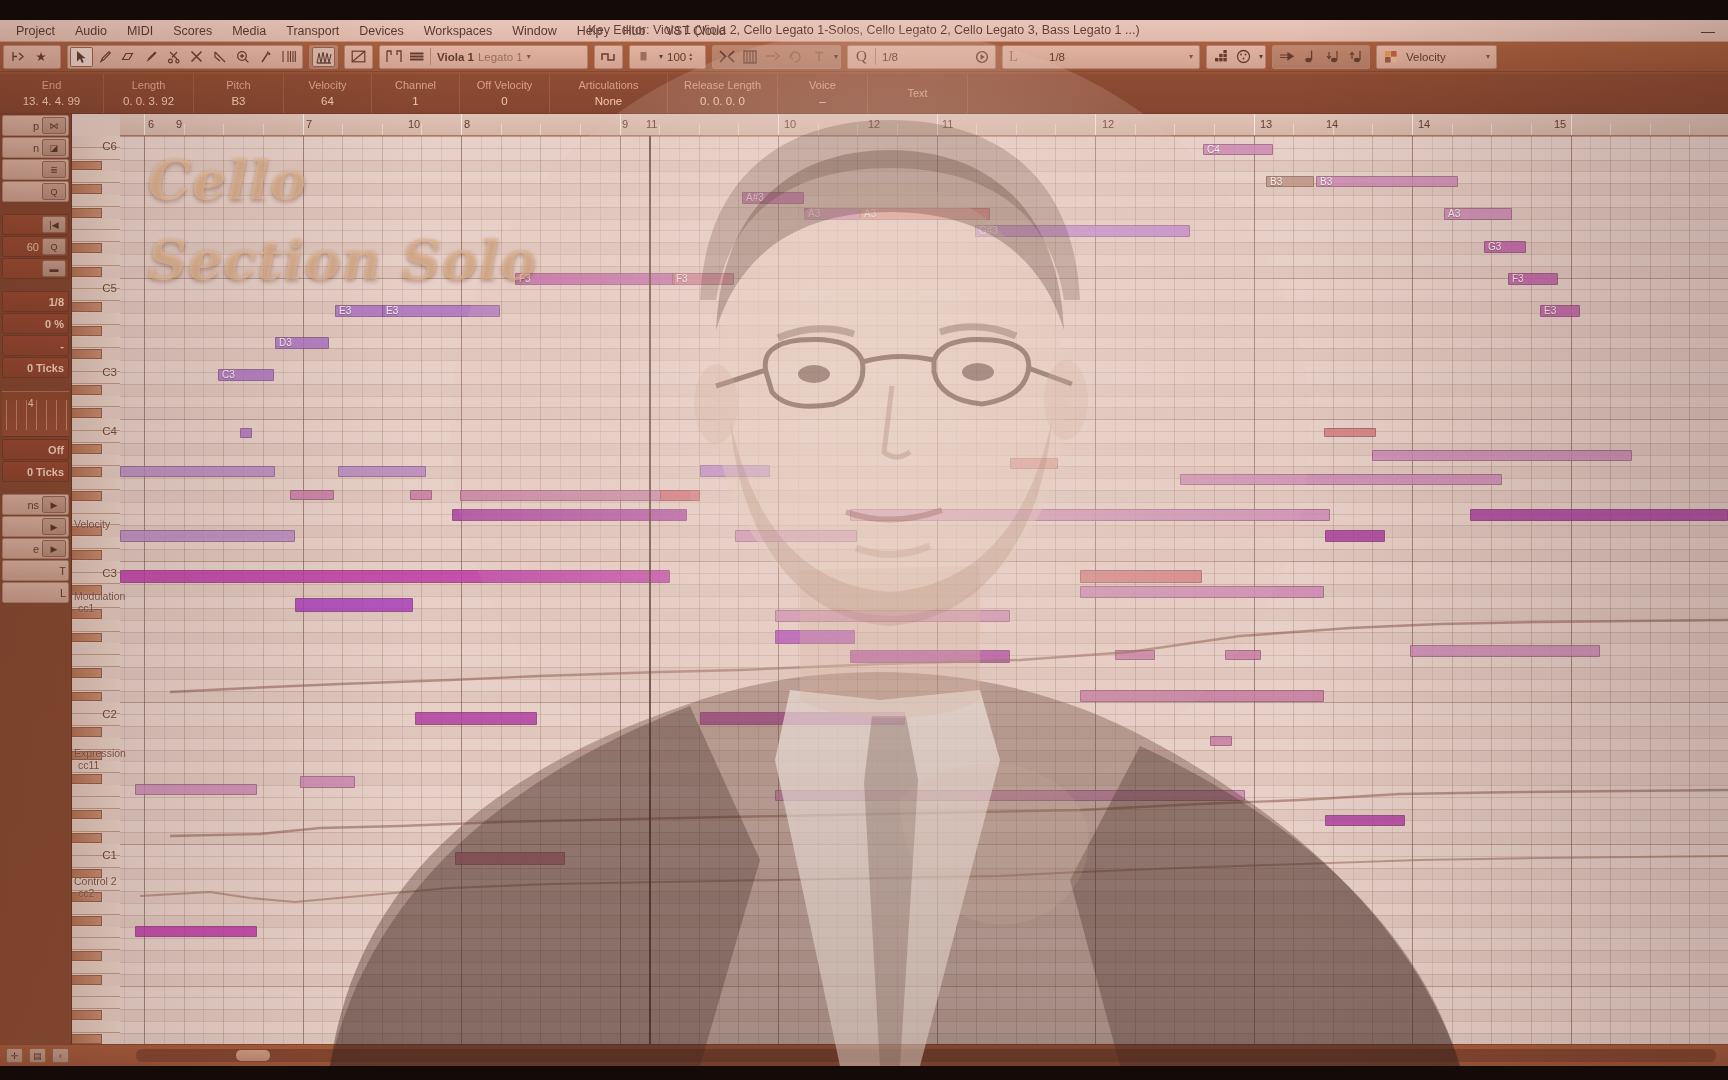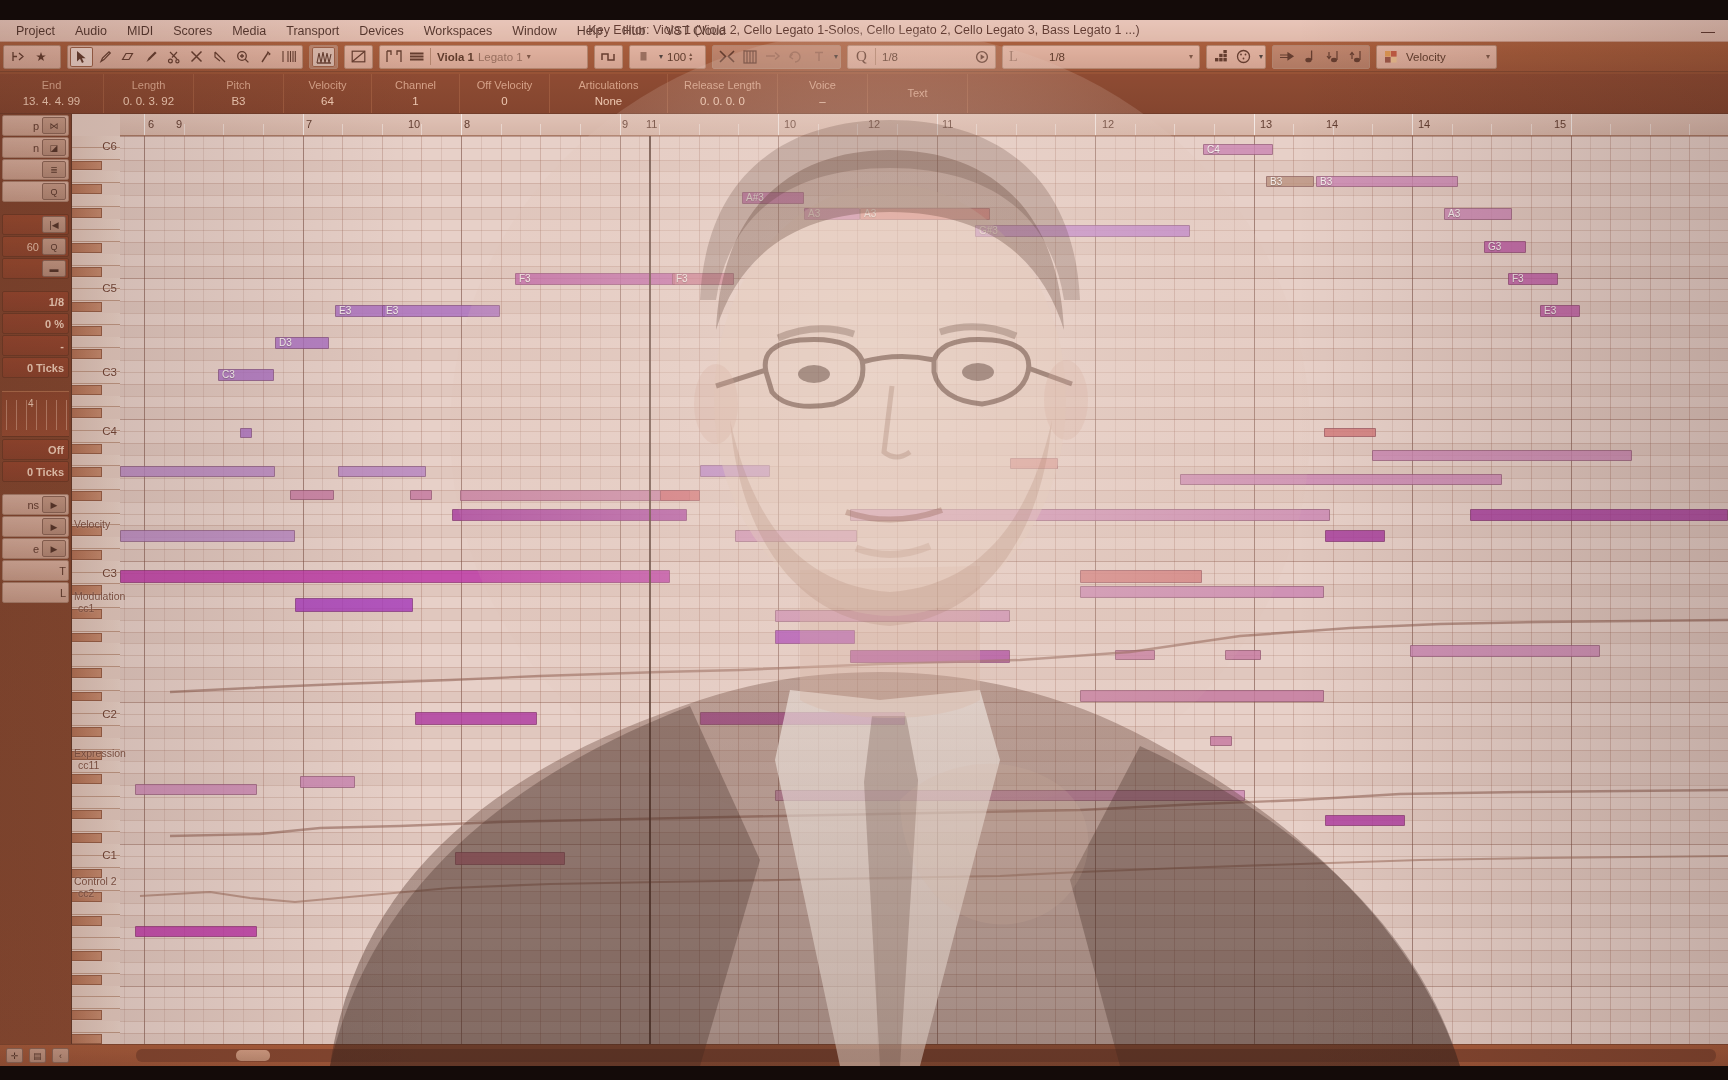--- a/index.html
+++ b/index.html
@@ -1231,15 +1231,17 @@
     <path d="M856 548 Q 892 562, 930 546" stroke="#a67a65" stroke-width="7" fill="none" opacity="0.18"></path>
 
     <ellipse cx="716" cy="404" rx="22" ry="40" fill="#d6b1a0" opacity="0.28"></ellipse>
     <ellipse cx="1066" cy="400" rx="22" ry="40" fill="#d6b1a0" opacity="0.28"></ellipse>
 
     <path d="M900 800 C 940 760, 1010 750, 1060 786 C 1110 824, 1090 900, 1030 920 C 960 942, 900 880, 900 800 Z" fill="#d5b2a1" opacity="0.16"></path>
 
     <rect x="0" y="18" width="1728" height="1048" fill="url(#vignette)"></rect>
   </svg>
 
+  <div class="watermark wm1">Cello</div>
+  <div class="watermark wm2">Section Solo</div>
 
   <div class="botstrip"></div>
 </div>
 
 </body></html>

